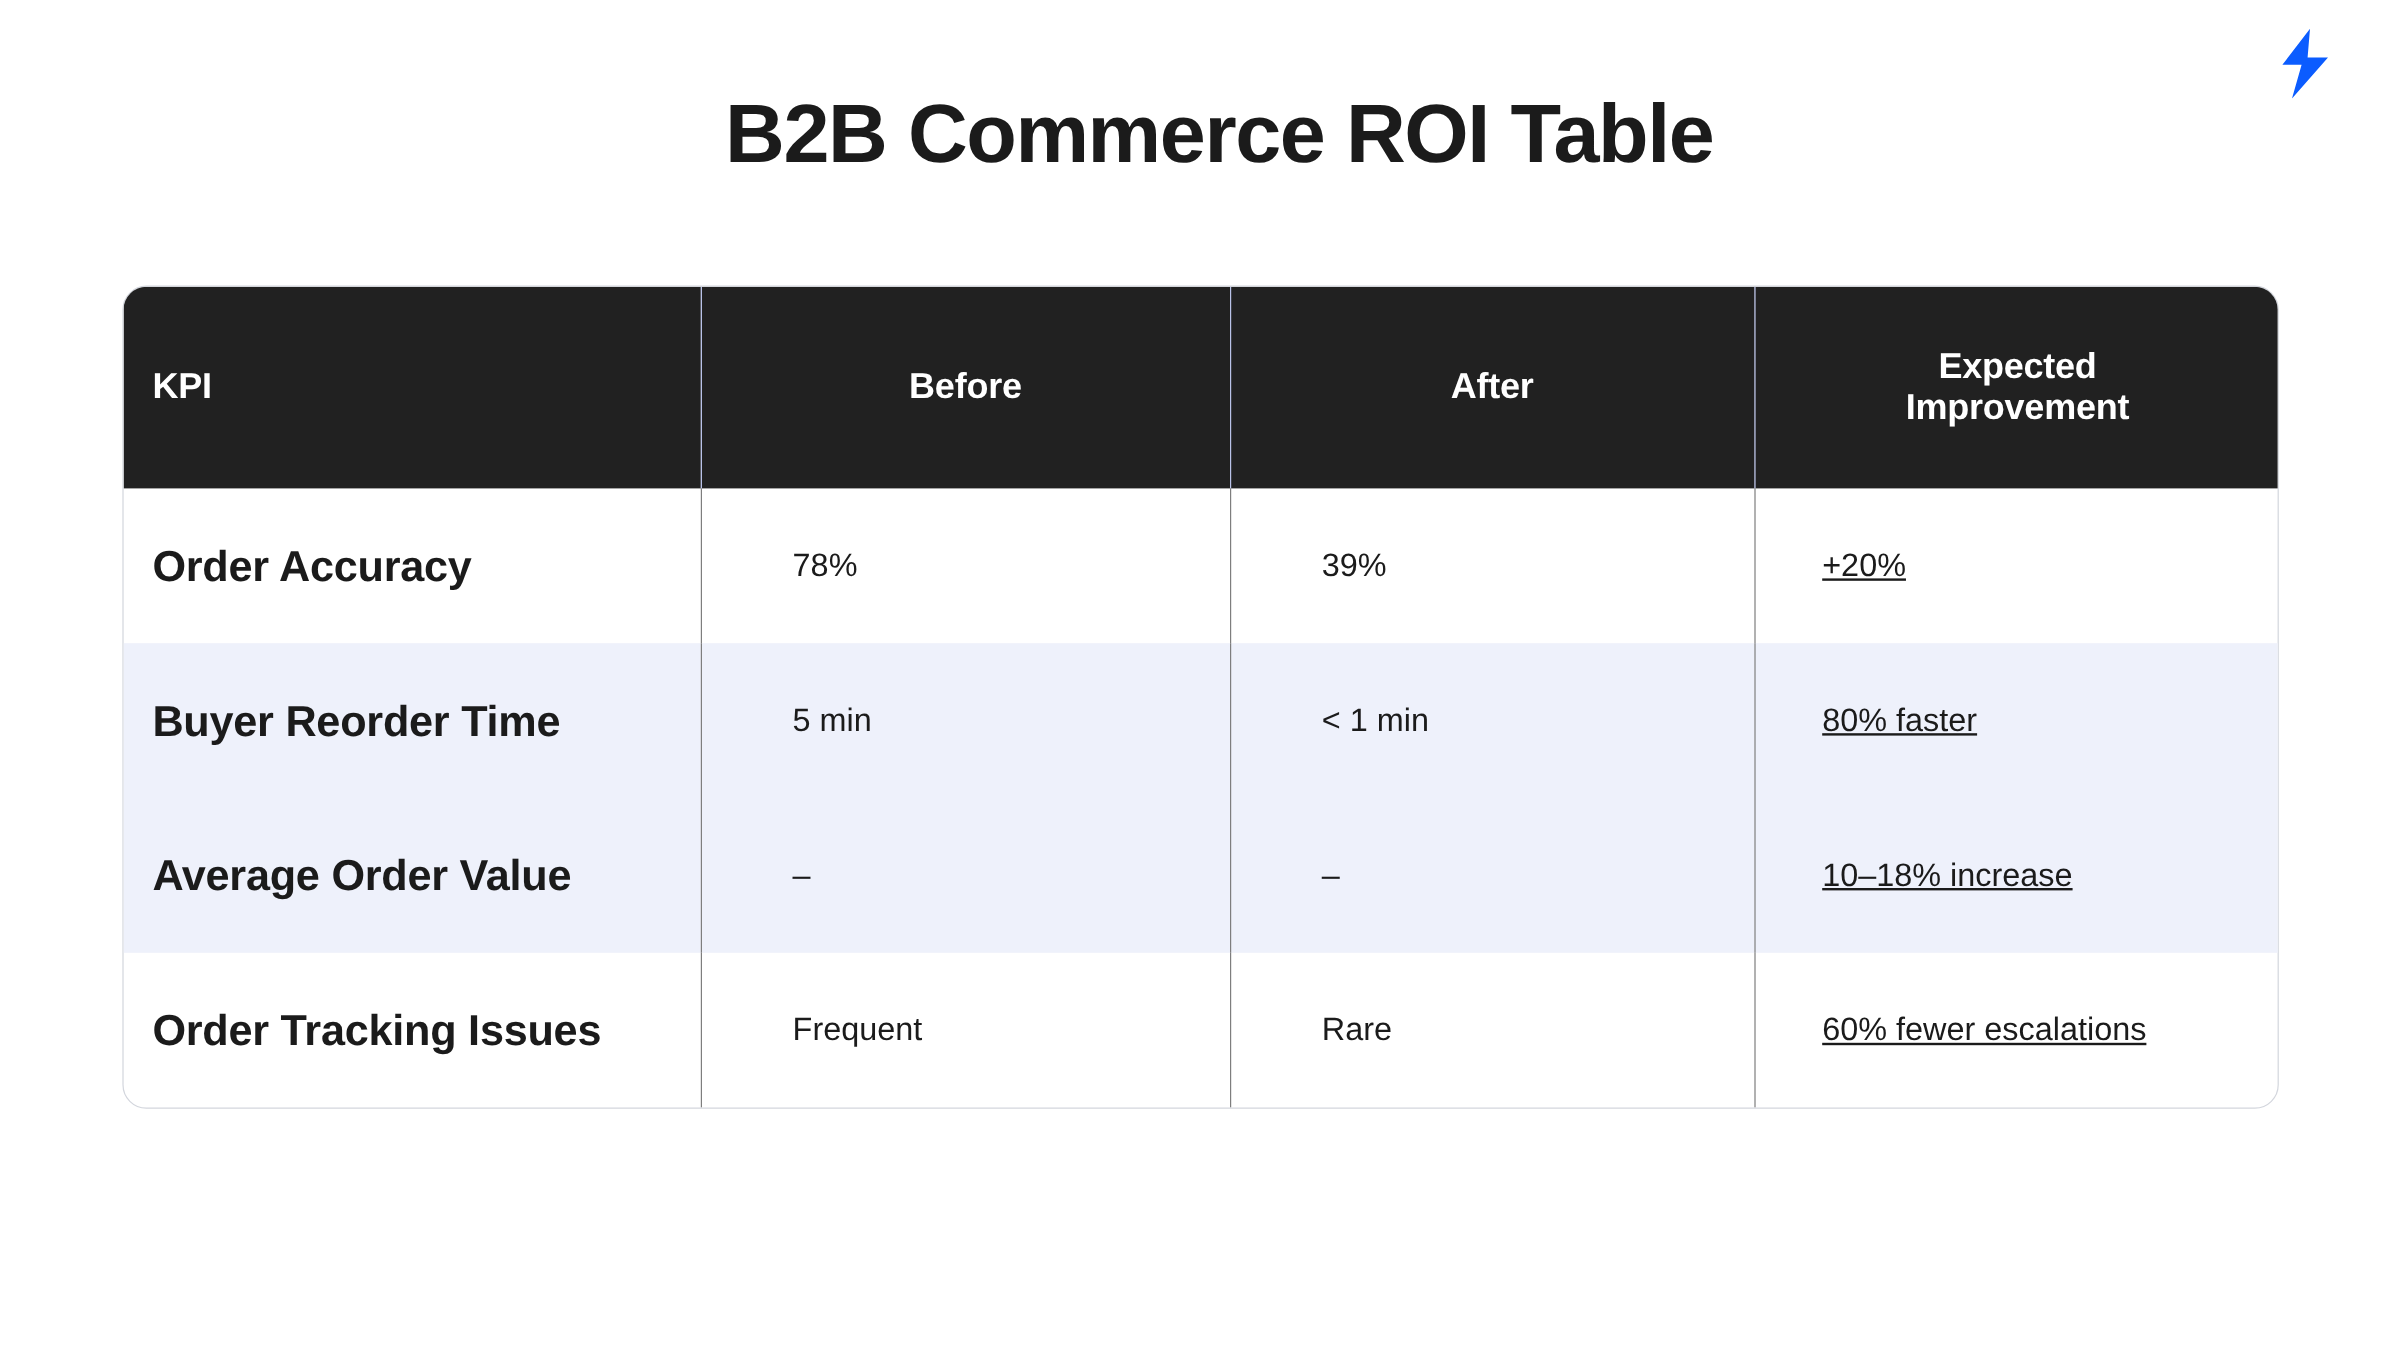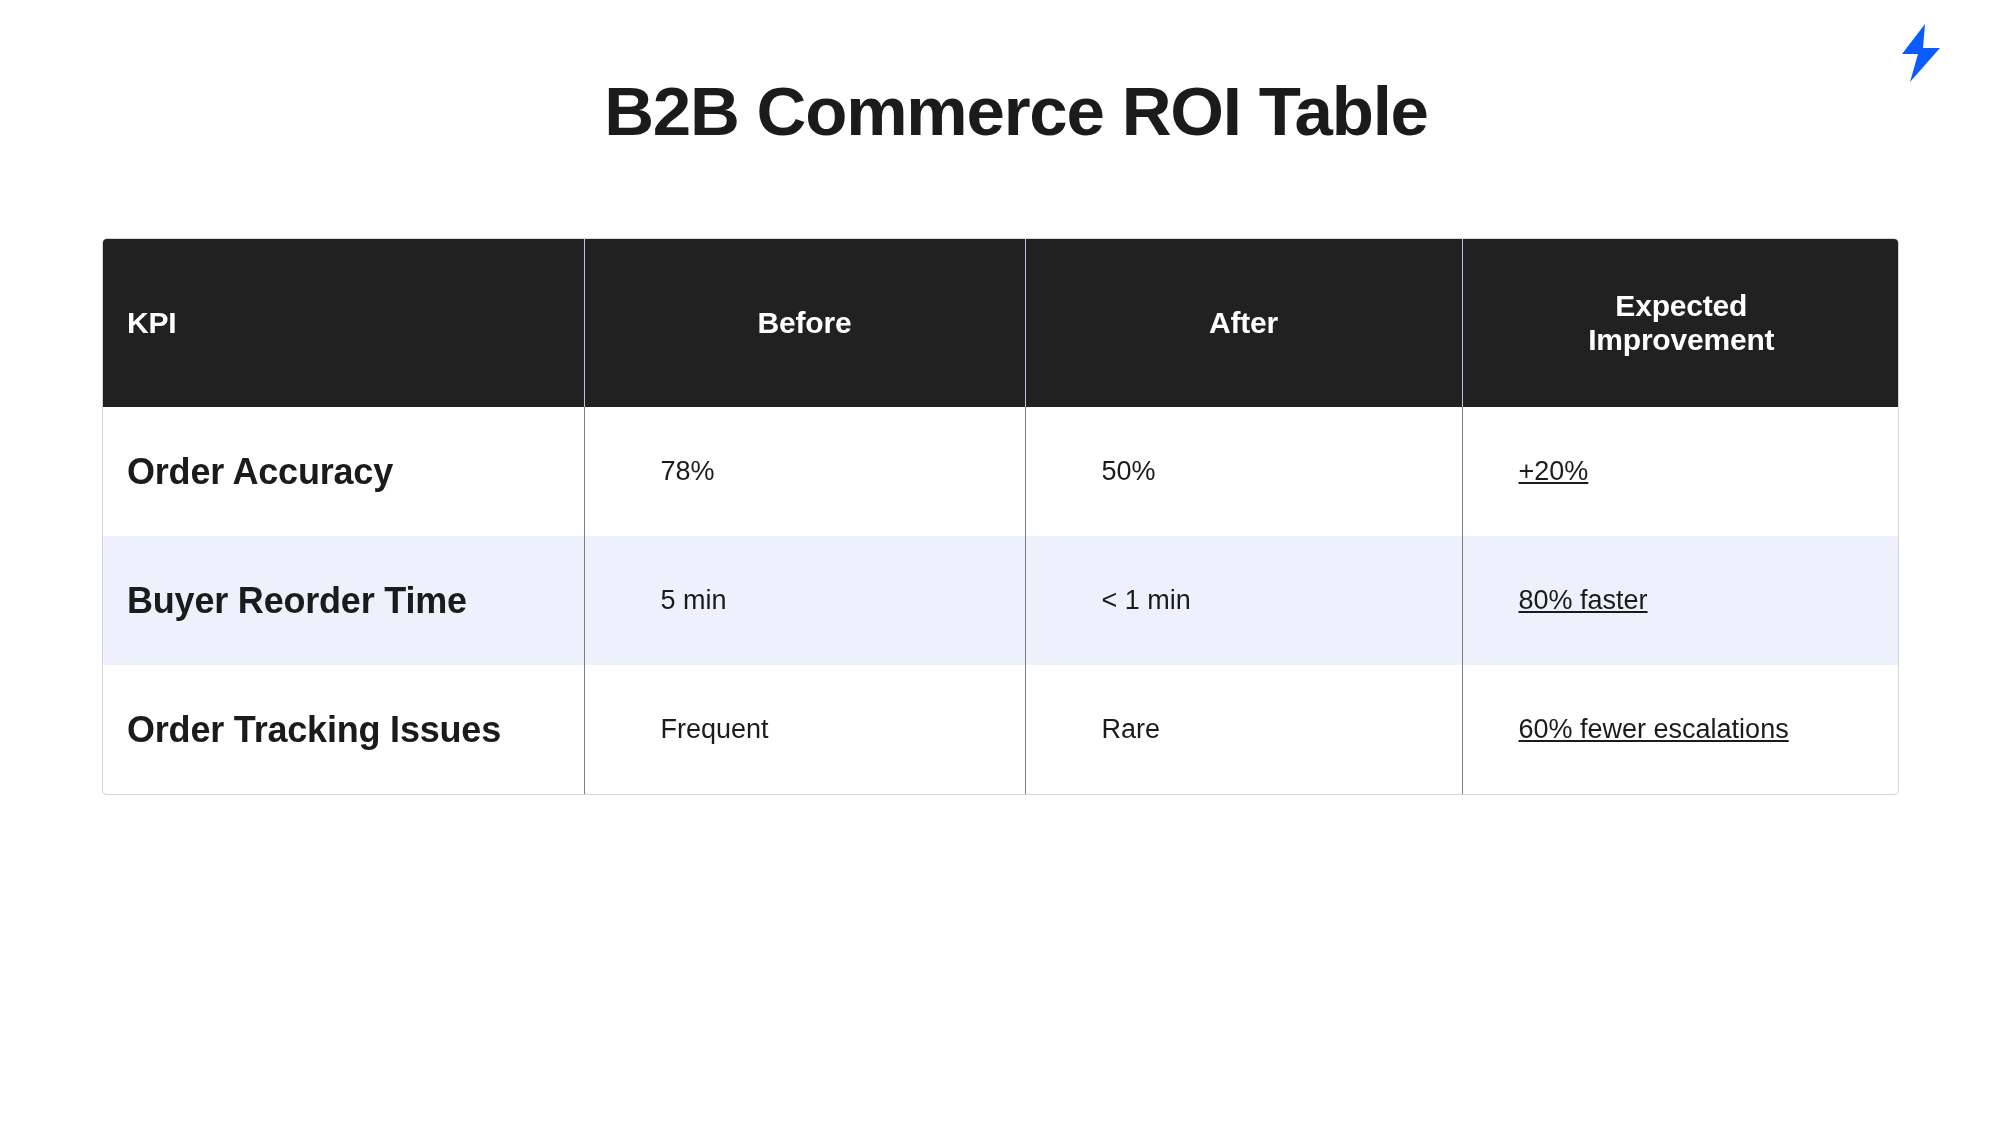--- a/index.html
+++ b/index.html
@@ -44,21 +44,21 @@
     font-family: "Liberation Sans", sans-serif;
   }
 
   
   .table-wrap {
     position: absolute;
     left: 102px;
     top: 238px;
     width: 1797px;
     border: 1px solid #d3d6dd;
-    border-radius: 5px;
+    border-radius: 20px;
     background: #ffffff;
     overflow: hidden;
   }
 
   table.roi {
     width: 100%;
     border-collapse: collapse;
     table-layout: fixed;
   }
 
@@ -151,28 +151,34 @@
               <div>Improvement</div>
             </div>
           </th>
         </tr>
       </thead>
 
       <tbody>
         <tr>
           <td class="kpi-cell">Order Accuracy</td>
           <td class="val-cell">78%</td>
-          <td class="val-cell">50%</td>
+          <td class="val-cell">39%</td>
           <td class="exp-cell">+20%</td>
         </tr>
         <tr class="alt">
           <td class="kpi-cell">Buyer Reorder Time</td>
           <td class="val-cell">5 min</td>
           <td class="val-cell">&lt; 1 min</td>
           <td class="exp-cell">80% faster</td>
+        </tr>
+        <tr class="alt">
+          <td class="kpi-cell">Average Order Value</td>
+          <td class="val-cell">–</td>
+          <td class="val-cell">–</td>
+          <td class="exp-cell">10–18% increase</td>
         </tr>
         <tr>
           <td class="kpi-cell">Order Tracking Issues</td>
           <td class="val-cell">Frequent</td>
           <td class="val-cell">Rare</td>
           <td class="exp-cell">60% fewer escalations</td>
         </tr>
       </tbody>
     </table>
   </div>

